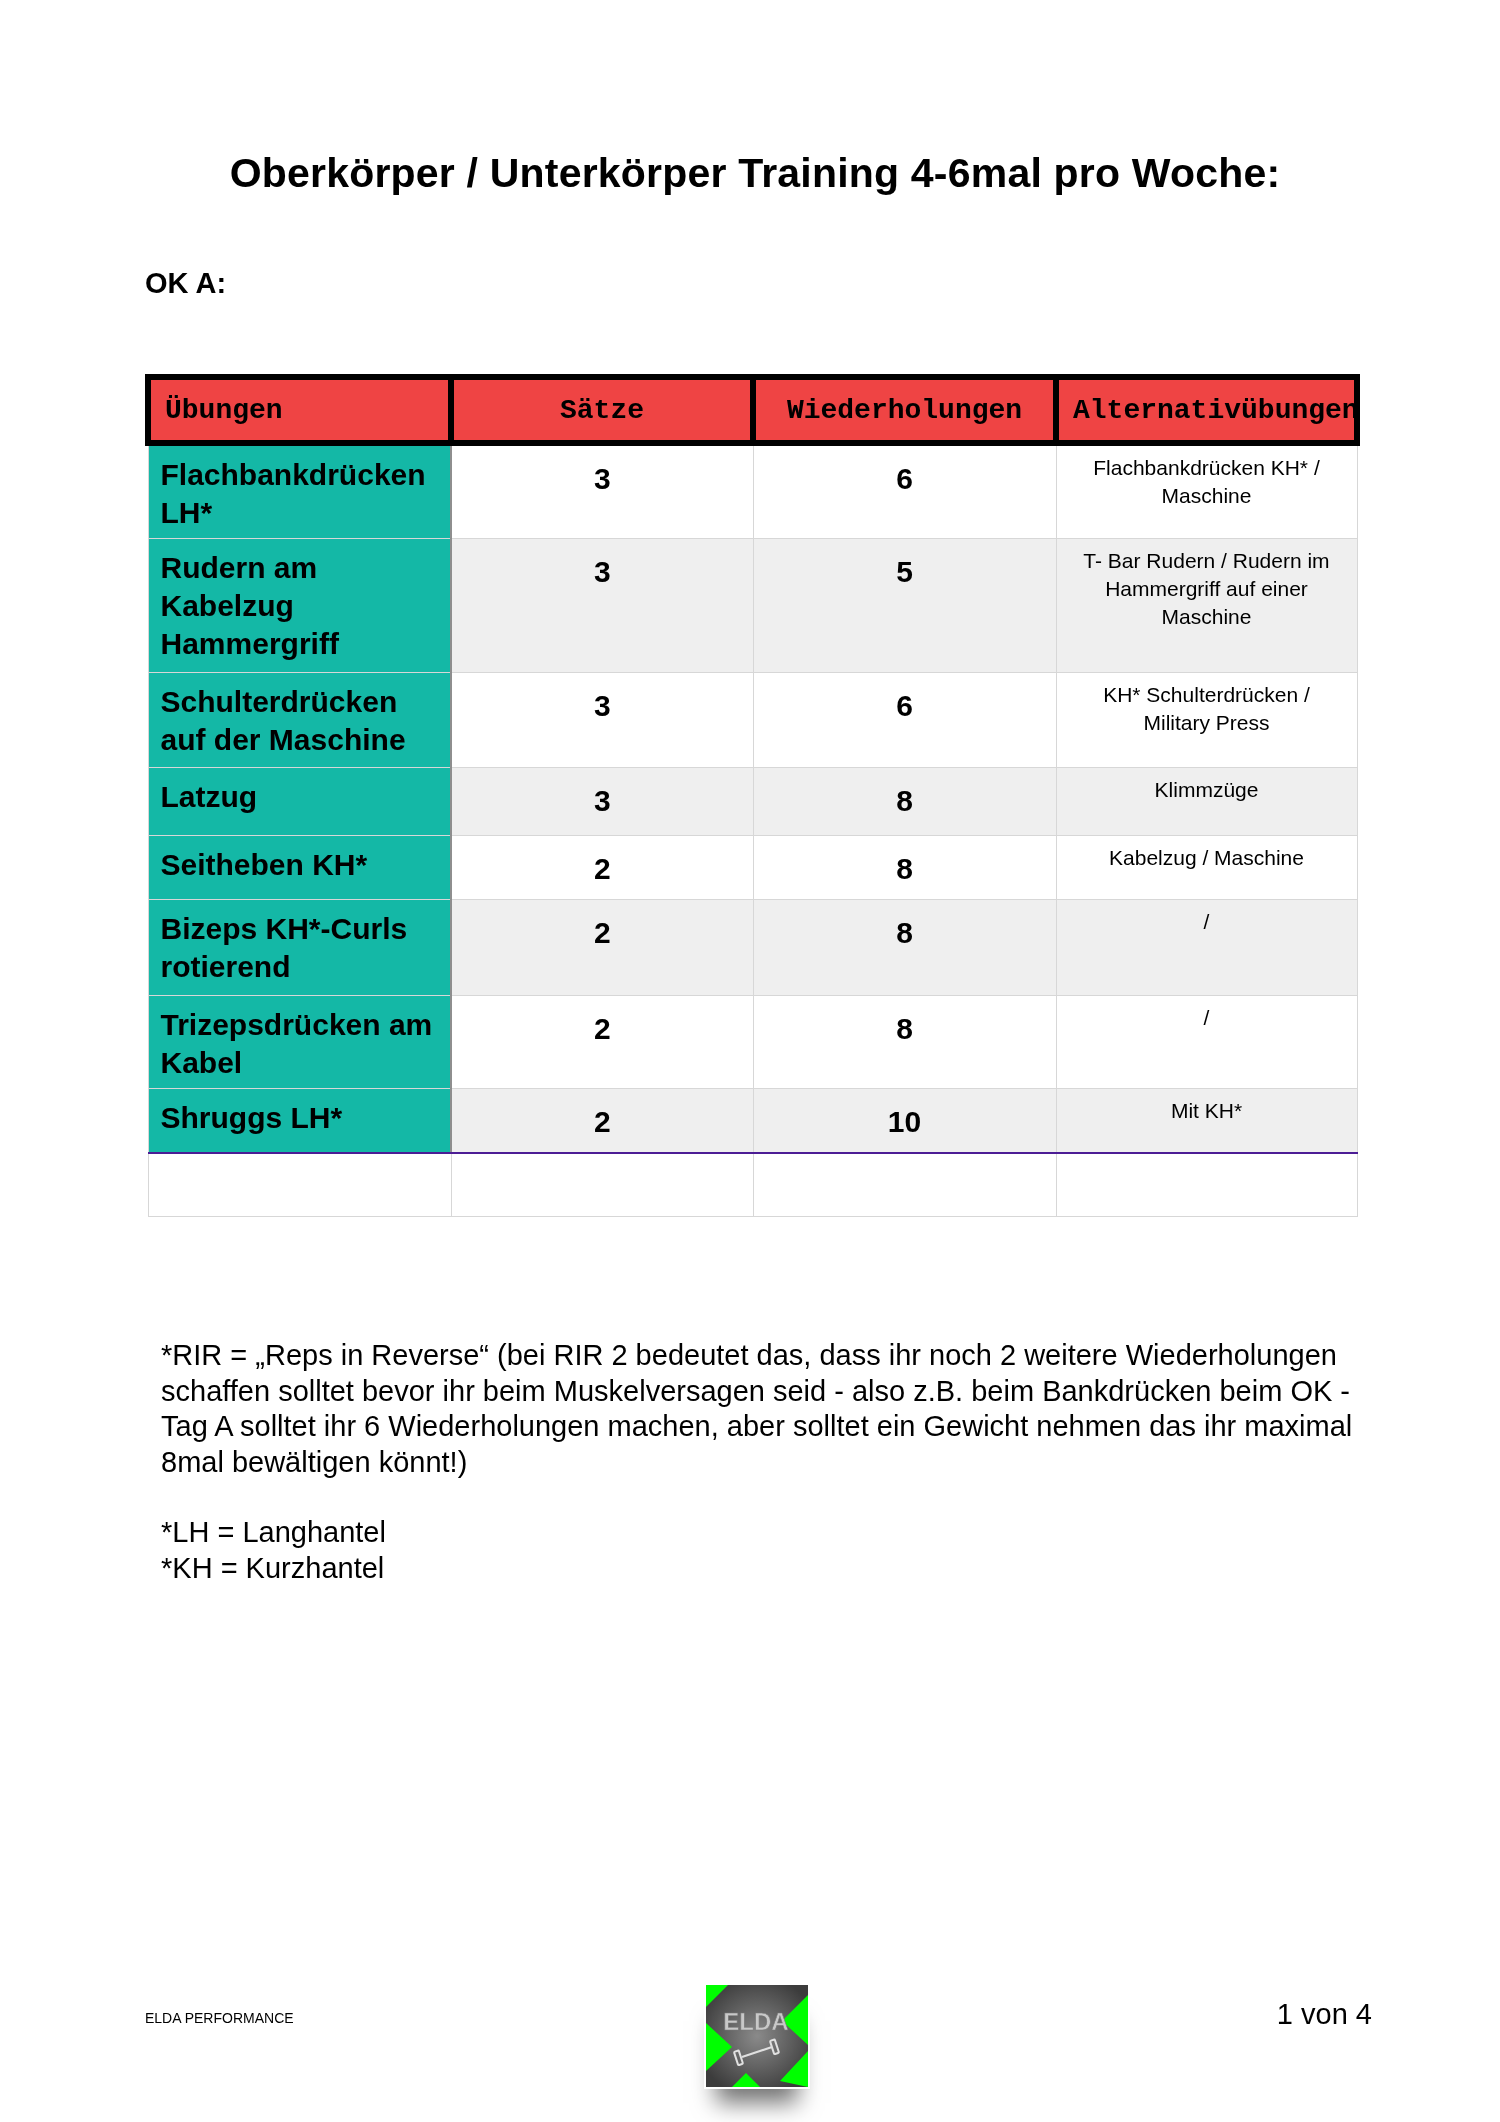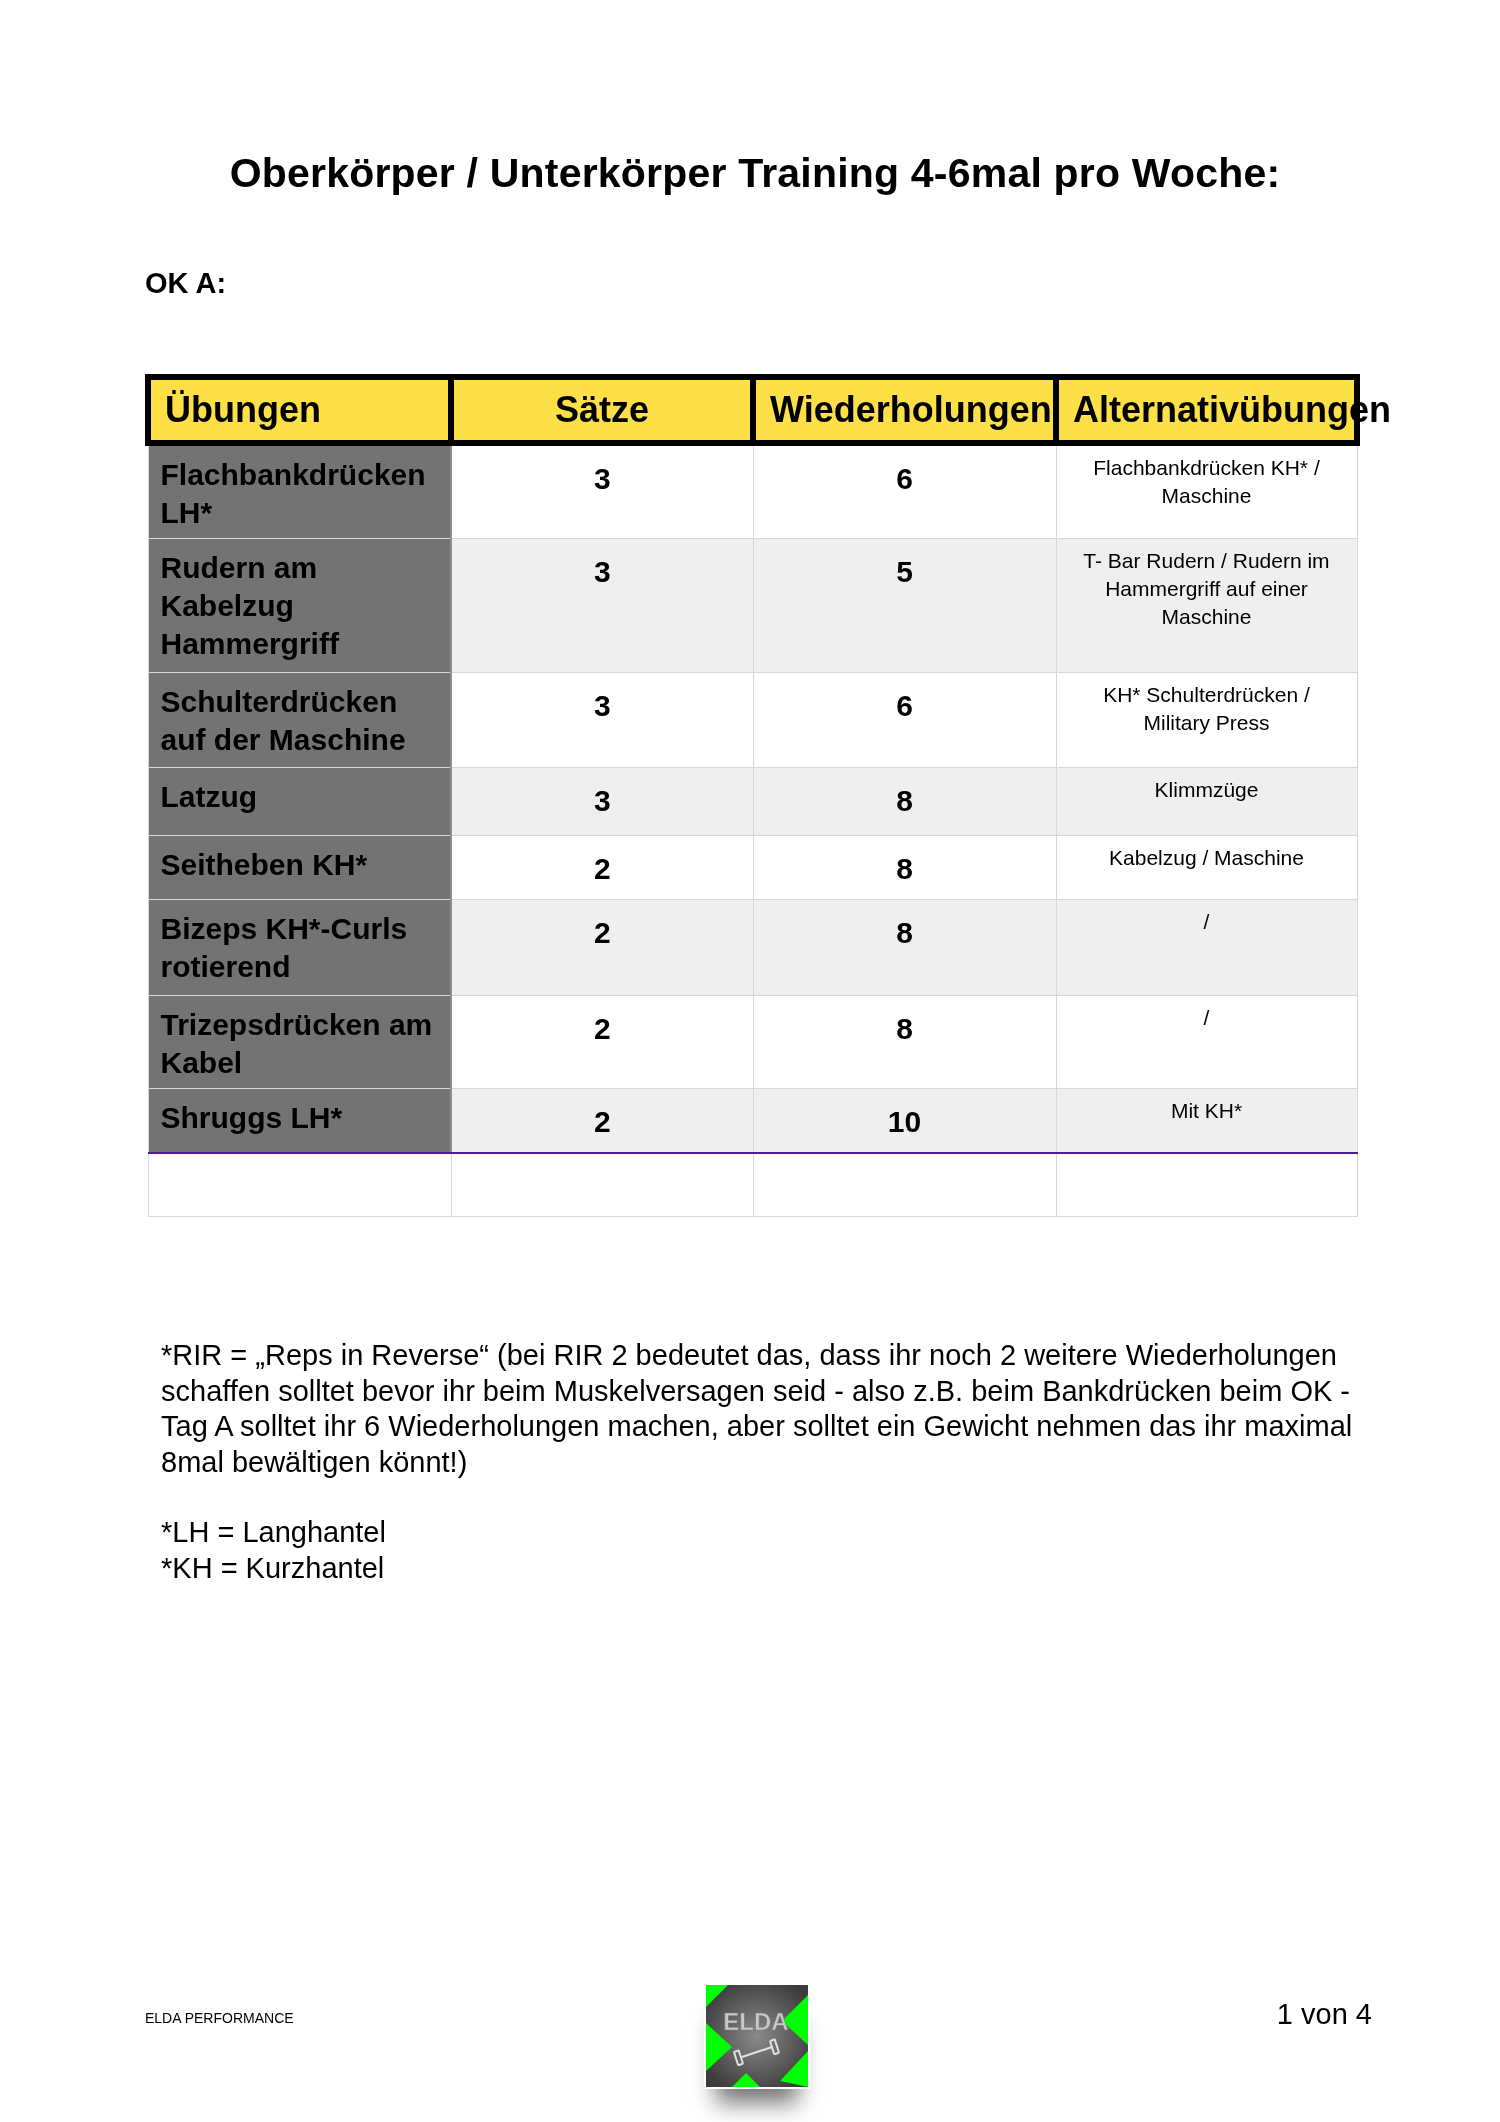--- a/index.html
+++ b/index.html
@@ -4,25 +4,25 @@
 <style>
   html, body { margin: 0; padding: 0; background: #ffffff; }
   body { width: 1500px; height: 2122px; position: relative; overflow: hidden;
          font-family: "Liberation Sans", "DejaVu Sans", sans-serif; color: #000; }
   .title { position: absolute; left: 0; width: 1510px; top: 150px; text-align: center;
            font-size: 41px; font-weight: bold; letter-spacing: 0.2px; }
   .subhead { position: absolute; left: 145px; top: 264px; font-size: 29px; font-weight: bold; line-height: 38px; }
   table.plan { position: absolute; left: 145px; top: 374px; width: 1209px; border-collapse: collapse; table-layout: fixed; }
   table.plan col.c1 { width: 303px; } table.plan col.c2 { width: 302px; }
   table.plan col.c3 { width: 303px; } table.plan col.c4 { width: 301px; }
-  table.plan th { background: #fde047; border: 6px solid #000; height: 60px; font-size: 36px; font-weight: bold;
-                  padding: 0 14px; text-align: center; }
+  table.plan th { background: #ef4444; border: 6px solid #000; height: 60px; font-size: 28px; font-weight: bold;
+                  padding: 0 14px; text-align: center; font-family: Liberation Mono, monospace; }
   table.plan th.first { text-align: left; }
   table.plan td { border: 1.5px solid #d7d7d7; vertical-align: top; padding: 0; }
-  table.plan td.ex { background: #737373; border-right: 2px solid #8e8e8e; font-size: 30px; font-weight: bold;
+  table.plan td.ex { background: #14b8a6; border-right: 2px solid #8e8e8e; font-size: 30px; font-weight: bold;
                      line-height: 38px; padding: 10px 12px 6px 12px; }
   table.plan td.num { font-size: 30px; font-weight: bold; text-align: center; padding-top: 16px; }
   table.plan td.alt { font-size: 21px; text-align: center; line-height: 28px; padding: 8px 14px 0 14px; }
   table.plan tr.even td.num, table.plan tr.even td.alt { background: #efefef; }
   table.plan tr.odd td.num, table.plan tr.odd td.alt { background: #ffffff; }
   table.plan tr.last td { border-bottom: 2px solid #4c1d95; }
   table.plan tr.empty td { background: #fff; height: 62px; }
   .notes { position: absolute; left: 145px; top: 1338px; width: 1230px; font-size: 29px; line-height: 35.5px; margin-left: 16px; }
   .notes p { margin: 0; }
   .notes .gap { height: 35px; }

